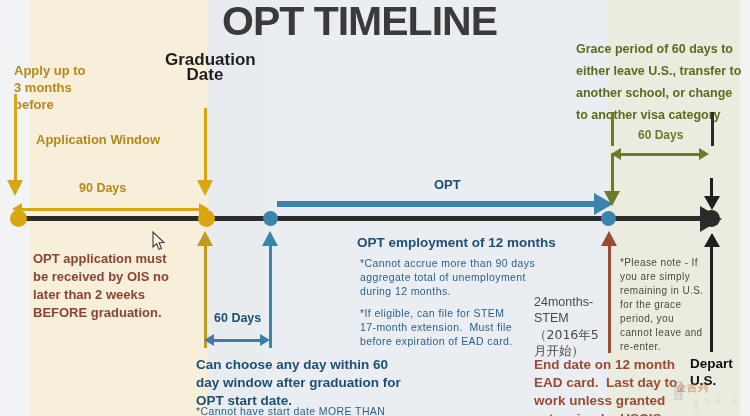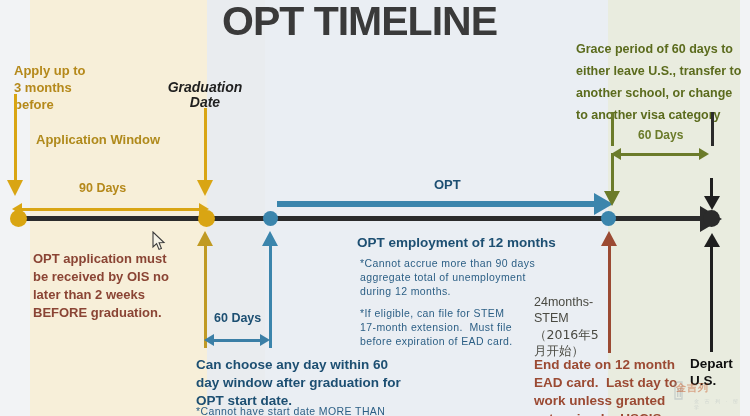--- a/index.html
+++ b/index.html
@@ -104,21 +104,21 @@
   <div class="txt gold-b" style="left:14px;top:62px;font-size:13px;line-height:17px;white-space:pre;">Apply up to
 3 months
 before</div>
 
   <div class="arrow-shaft-v" style="left:14px;top:94px;height:88px;background:#d9a513;"></div>
   <div class="arrow-head-down" style="left:7px;top:180px;border-top:16px solid #d9a513;"></div>
 
   <div class="arrow-shaft-v" style="left:204px;top:108px;height:74px;background:#d9a513;"></div>
   <div class="arrow-head-down" style="left:197px;top:180px;border-top:16px solid #d9a513;"></div>
 
-  <div class="txt dark-b" style="left:165px;top:80px;font-size:14px;line-height:15px;text-align:center;white-space:pre;width:80px;font-style:italic;">Graduation
+  <div class="txt dark-b" style="left:165px;top:52px;font-size:17px;line-height:15px;text-align:center;white-space:pre;width:80px;">Graduation
 Date</div>
 
   <div class="txt gold-l" style="left:36px;top:132px;font-size:13px;">Application Window</div>
 
   <div class="txt gold-b" style="left:79px;top:181px;font-size:12.5px;">90 Days</div>
   <div class="arrow-shaft-h" style="left:20px;top:208px;width:185px;background:#d9a513;"></div>
   <div class="arrow-head-left" style="left:12px;top:203px;border-right:10px solid #d9a513;"></div>
   <div class="arrow-head-right" style="left:199px;top:203px;border-left:10px solid #d9a513;"></div>
 
   <div class="axis"></div>
@@ -190,20 +190,27 @@
   <div class="vline" style="left:711px;top:112px;height:34px;background:#2b2b2b;"></div>
 
   <div class="txt olive-n" style="left:638px;top:128px;font-size:12px;">60 Days</div>
   <div class="arrow-shaft-h" style="left:619px;top:153px;width:86px;background:#6b7b2a;"></div>
   <div class="arrow-head-left" style="left:611px;top:148px;border-right:10px solid #6b7b2a;"></div>
   <div class="arrow-head-right" style="left:699px;top:148px;border-left:10px solid #6b7b2a;"></div>
 
   <div class="arrow-shaft-v" style="left:611px;top:153px;height:40px;background:#6b7b2a;"></div>
   <div class="arrow-head-down" style="left:604px;top:191px;border-top:15px solid #6b7b2a;"></div>
 
+  <div class="txt gray-n" style="left:620px;top:256px;font-size:10px;line-height:14px;letter-spacing:.4px;white-space:pre;">*Please note - If
+you are simply
+remaining in U.S.
+for the grace
+period, you
+cannot leave and
+re-enter.</div>
 
   <div class="arrow-head-down" style="left:704px;top:196px;border-top:14px solid #1f1f1f;"></div>
   <div class="arrow-shaft-v" style="left:710px;top:178px;height:20px;background:#1f1f1f;"></div>
 
   <div class="arrow-head-up" style="left:704px;top:233px;border-bottom:14px solid #1f1f1f;"></div>
   <div class="arrow-shaft-v" style="left:710px;top:246px;height:106px;background:#1f1f1f;"></div>
 
   <div class="txt blk-b" style="left:690px;top:356px;font-size:13.5px;">Depart</div>
   <div class="txt blk-b" style="left:690px;top:373px;font-size:13.5px;">U.S.</div>
 

